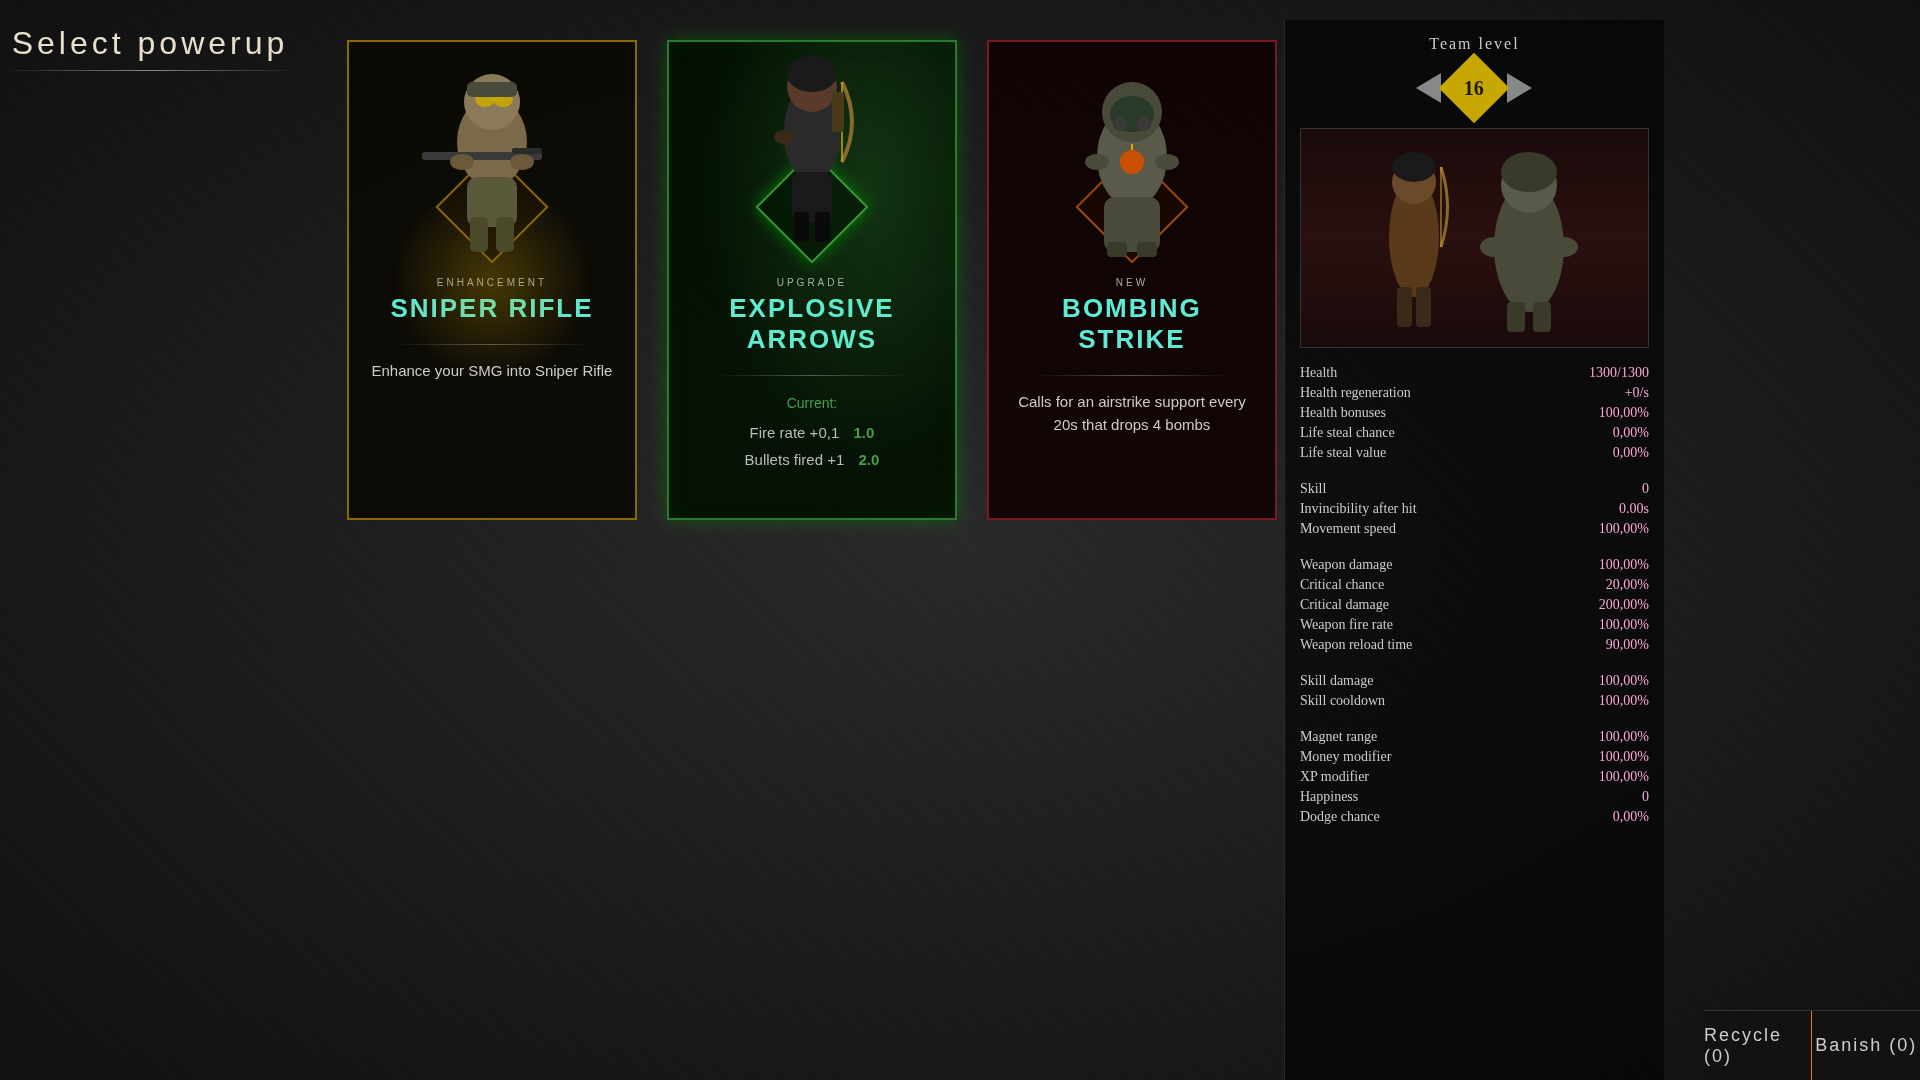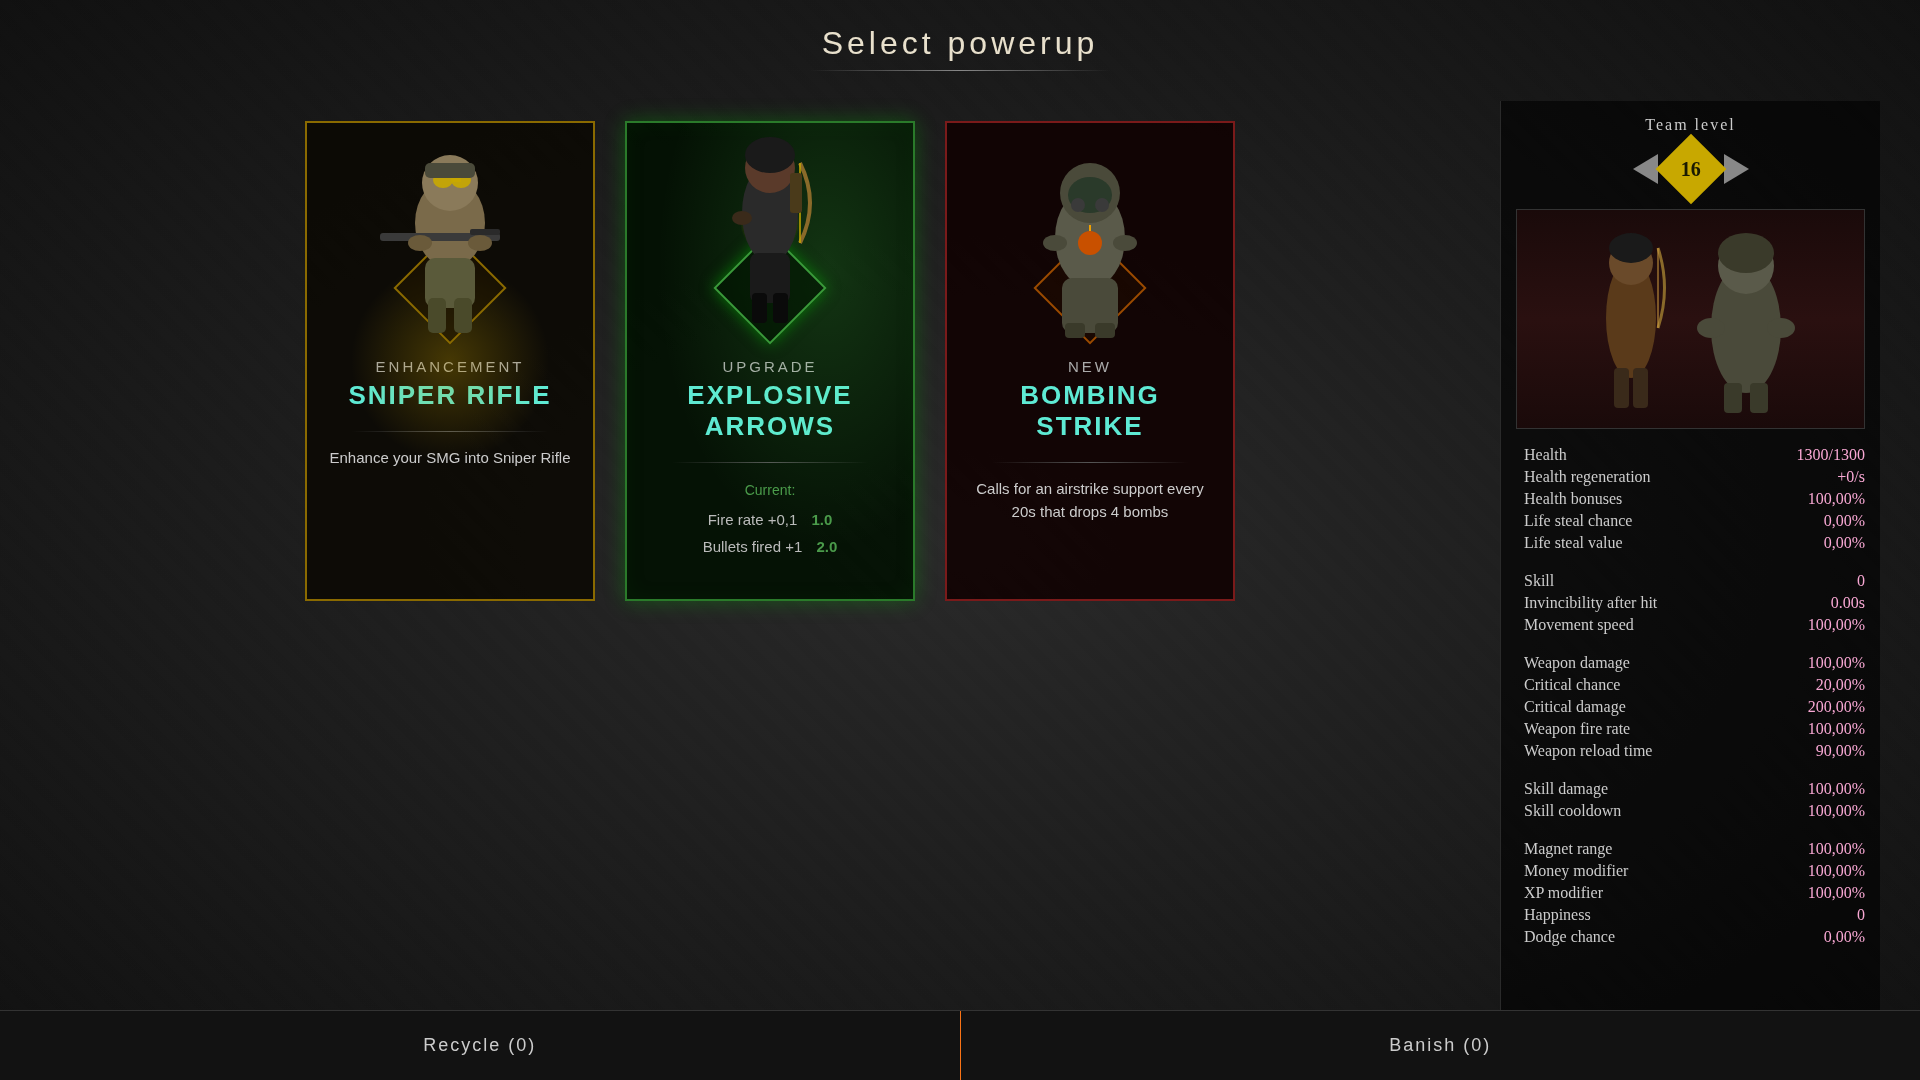--- a/index.html
+++ b/index.html
@@ -35,21 +35,21 @@
         );
       opacity: 0.3;
     }
 
     
     .main-container {
       position: relative;
       width: 1920px;
       height: 1080px;
       display: flex;
-      flex-direction: column;
+      flex-direction: row;
     }
 
     
     .header {
       text-align: center;
       padding: 25px 0 10px 0;
       position: relative;
     }
 
     .header-title {
@@ -119,21 +119,21 @@
       height: 200px;
       display: flex;
       align-items: center;
       justify-content: center;
       position: relative;
       margin-bottom: 10px;
     }
 
     
     .card-type {
-      font-size: 15px;
+      font-size: 10px;
       letter-spacing: 3px;
       color: #aaa;
       text-transform: uppercase;
       margin-bottom: 5px;
       margin-top: 5px;
     }
 
     .card-title {
       font-size: 26px;
       font-weight: 700;
@@ -252,22 +252,21 @@
       gap: 20px;
       padding-bottom: 10px;
       margin-bottom: 15px;
       position: relative;
       overflow: hidden;
     }
 
     
     .stats-panel {
       flex: 1;
-      font-size: 16px;
-      margin-left: 8px;
+      font-size: 14px;
     }
 
     .stats-group {
       margin-bottom: 8px;
     }
 
     .stat-line {
       display: flex;
       justify-content: space-between;
       padding: 2px 0;

